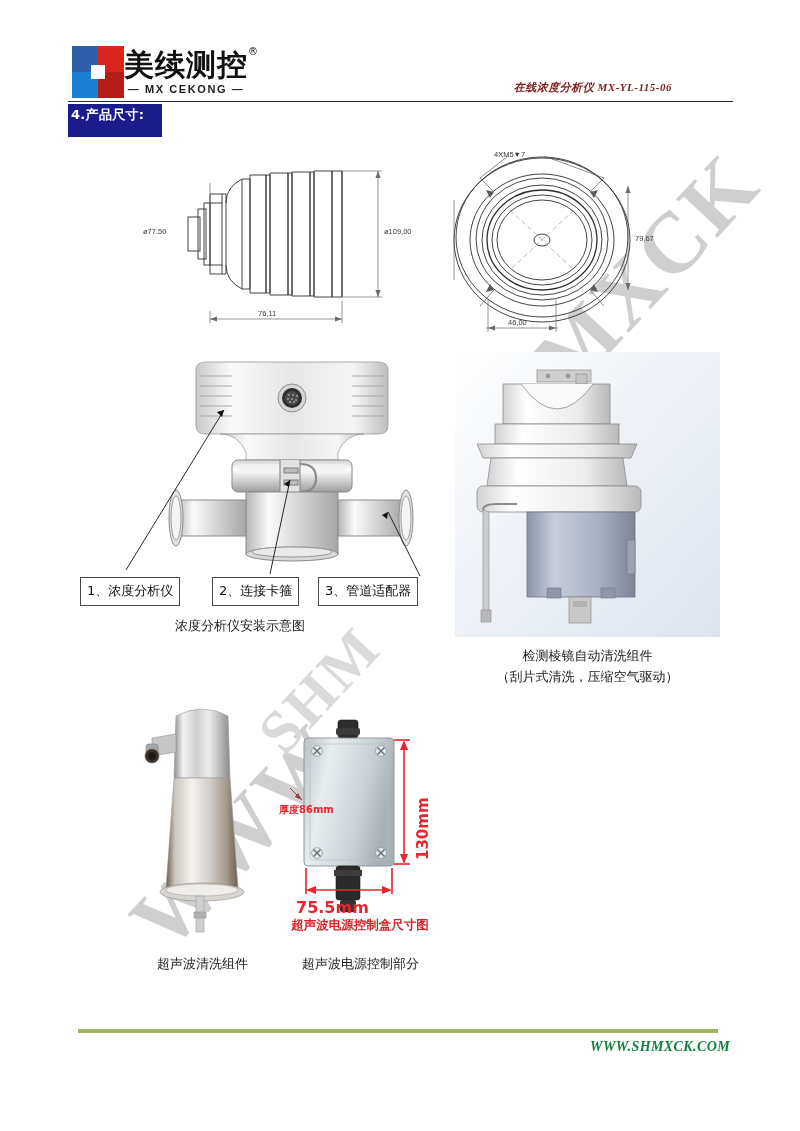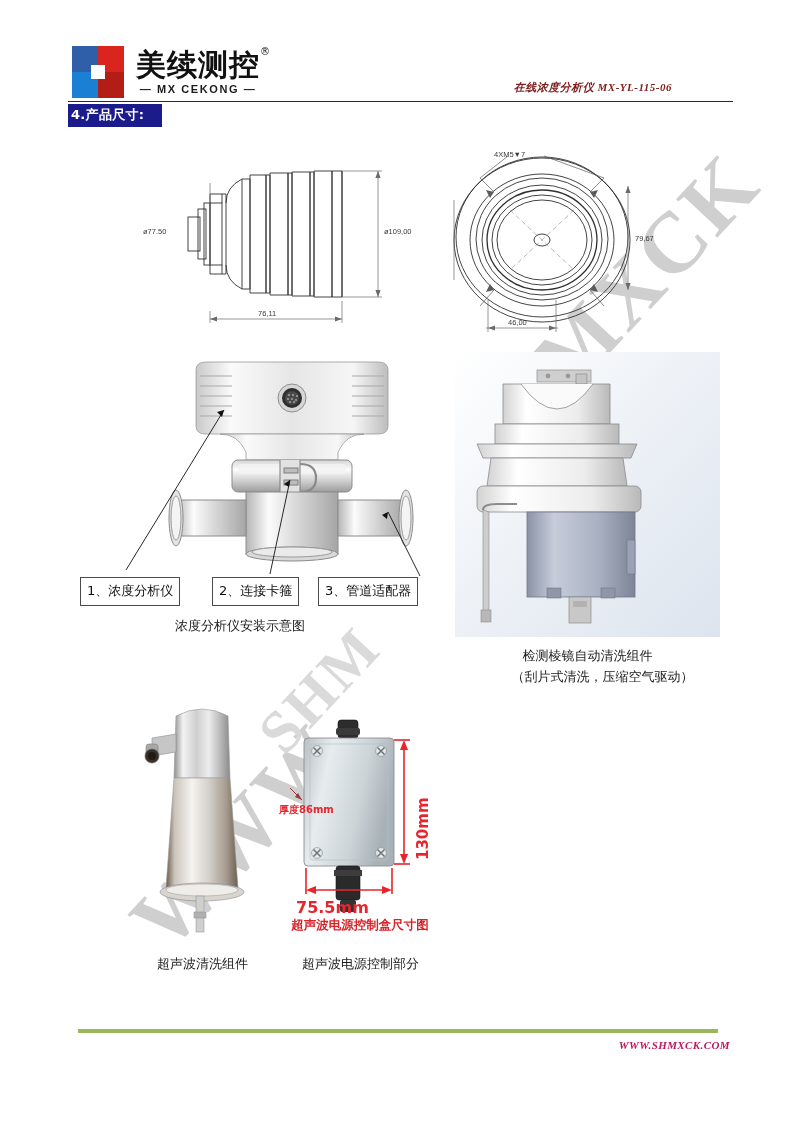--- a/index.html
+++ b/index.html
@@ -36,21 +36,21 @@
   .wm-b { left: 110px; top: 900px; font-size: 86px; transform: rotate(-47deg); }
   .wm-c { left: 245px; top: 720px; font-size: 60px; transform: rotate(-47deg); color:#dadada;}
 
   
   .header {
     position: absolute; left: 0; top: 0; width: 800px; height: 100px;
     z-index: 5;
   }
   .logo-wrap {
     position: absolute; left: 72px; top: 46px;
-    display: flex; align-items: center; gap: 12px;
+    display: flex; align-items: center; gap: 0;
   }
   .logo-mark {
     position: relative; width: 52px; height: 52px;
   }
   .logo-mark svg { display:block; }
   .logo-textblock { display:flex; flex-direction: column; align-items:center; }
   .logo-cn {
     font-family: "DejaVu Sans", "Liberation Sans", sans-serif;
     font-size: 30px; font-weight: 700; color: #111; line-height: 1;
     letter-spacing: 1px;
@@ -74,21 +74,21 @@
   .hdr-rule {
     position: absolute; left: 68px; top: 101px; width: 665px; height: 1px;
     background: #2b2b2b;
   }
 
   
   .sec-heading {
     position: absolute; left: 68px; top: 104px;
     background: #1b1b8c; color: #ffffff;
     font-size: 13px; font-weight: 700;
-    padding: 2px 18px 3px 3px;
+    padding: 2px 18px 13px 3px;
     font-family: "DejaVu Sans", "Liberation Sans", sans-serif;
     z-index: 6;
     letter-spacing: 0.3px;
   }
 
   
   .draw { position: absolute; z-index: 3; }
   .dim-txt {
     position: absolute;
     font-size: 7.5px; color: #3a3a3a;
@@ -133,21 +133,21 @@
   
   .footer-rule {
     position: absolute; left: 78px; top: 1029px;
     width: 640px; height: 4px; background: #9cb75a;
     z-index: 5;
   }
   .footer-url {
     position: absolute; right: 70px; top: 1039px;
     font-family: "Liberation Serif", "DejaVu Serif", serif;
     font-style: italic; font-weight: 700;
-    font-size: 11px; color: #be185d;
+    font-size: 14px; color: #15803d;
     letter-spacing: 0.4px;
     z-index: 5;
   }
 </style>
 </head>
 <body>
 
 <div class="page">
 
   <div class="watermark">
@@ -423,21 +423,21 @@
       <rect x="114" y="245" width="22" height="26" fill="#c8c8c8" stroke="#8c8c8c" stroke-width="0.7"></rect>
       <rect x="118" y="249" width="14" height="6" fill="#b2b2b2"></rect>
 
       <path d="M28 158 L28 264 L34 264 L34 160 Z" fill="#cdcdcd" stroke="#8c8c8c" stroke-width="0.6"></path>
       <path d="M28 158 Q28 152 42 152 L62 152" fill="none" stroke="#8c8c8c" stroke-width="2.2"></path>
       <rect x="26" y="258" width="10" height="12" fill="#b8b8b8" stroke="#8c8c8c" stroke-width="0.6"></rect>
     </svg>
   </div>
 
   <div class="caption" style="left:455px; top:647px; width:265px;">检测棱镜自动清洗组件</div>
-  <div class="caption" style="left:470px; top:668px; width:265px;">（刮片式清洗，压缩空气驱动）</div>
+  <div class="caption" style="left:455px; top:668px; width:265px;">（刮片式清洗，压缩空气驱动）</div>
 
   <div class="photo" style="left:130px; top:700px; width:145px; height:235px;">
     <svg width="145" height="235" viewBox="0 0 145 235">
       <defs>
         <linearGradient id="ssA" x1="0" y1="0" x2="1" y2="0">
           <stop offset="0%" stop-color="#8e8e8e"></stop>
           <stop offset="16%" stop-color="#f2f2f2"></stop>
           <stop offset="40%" stop-color="#cfcfcf"></stop>
           <stop offset="62%" stop-color="#ededed"></stop>
           <stop offset="85%" stop-color="#b3b3b3"></stop>

